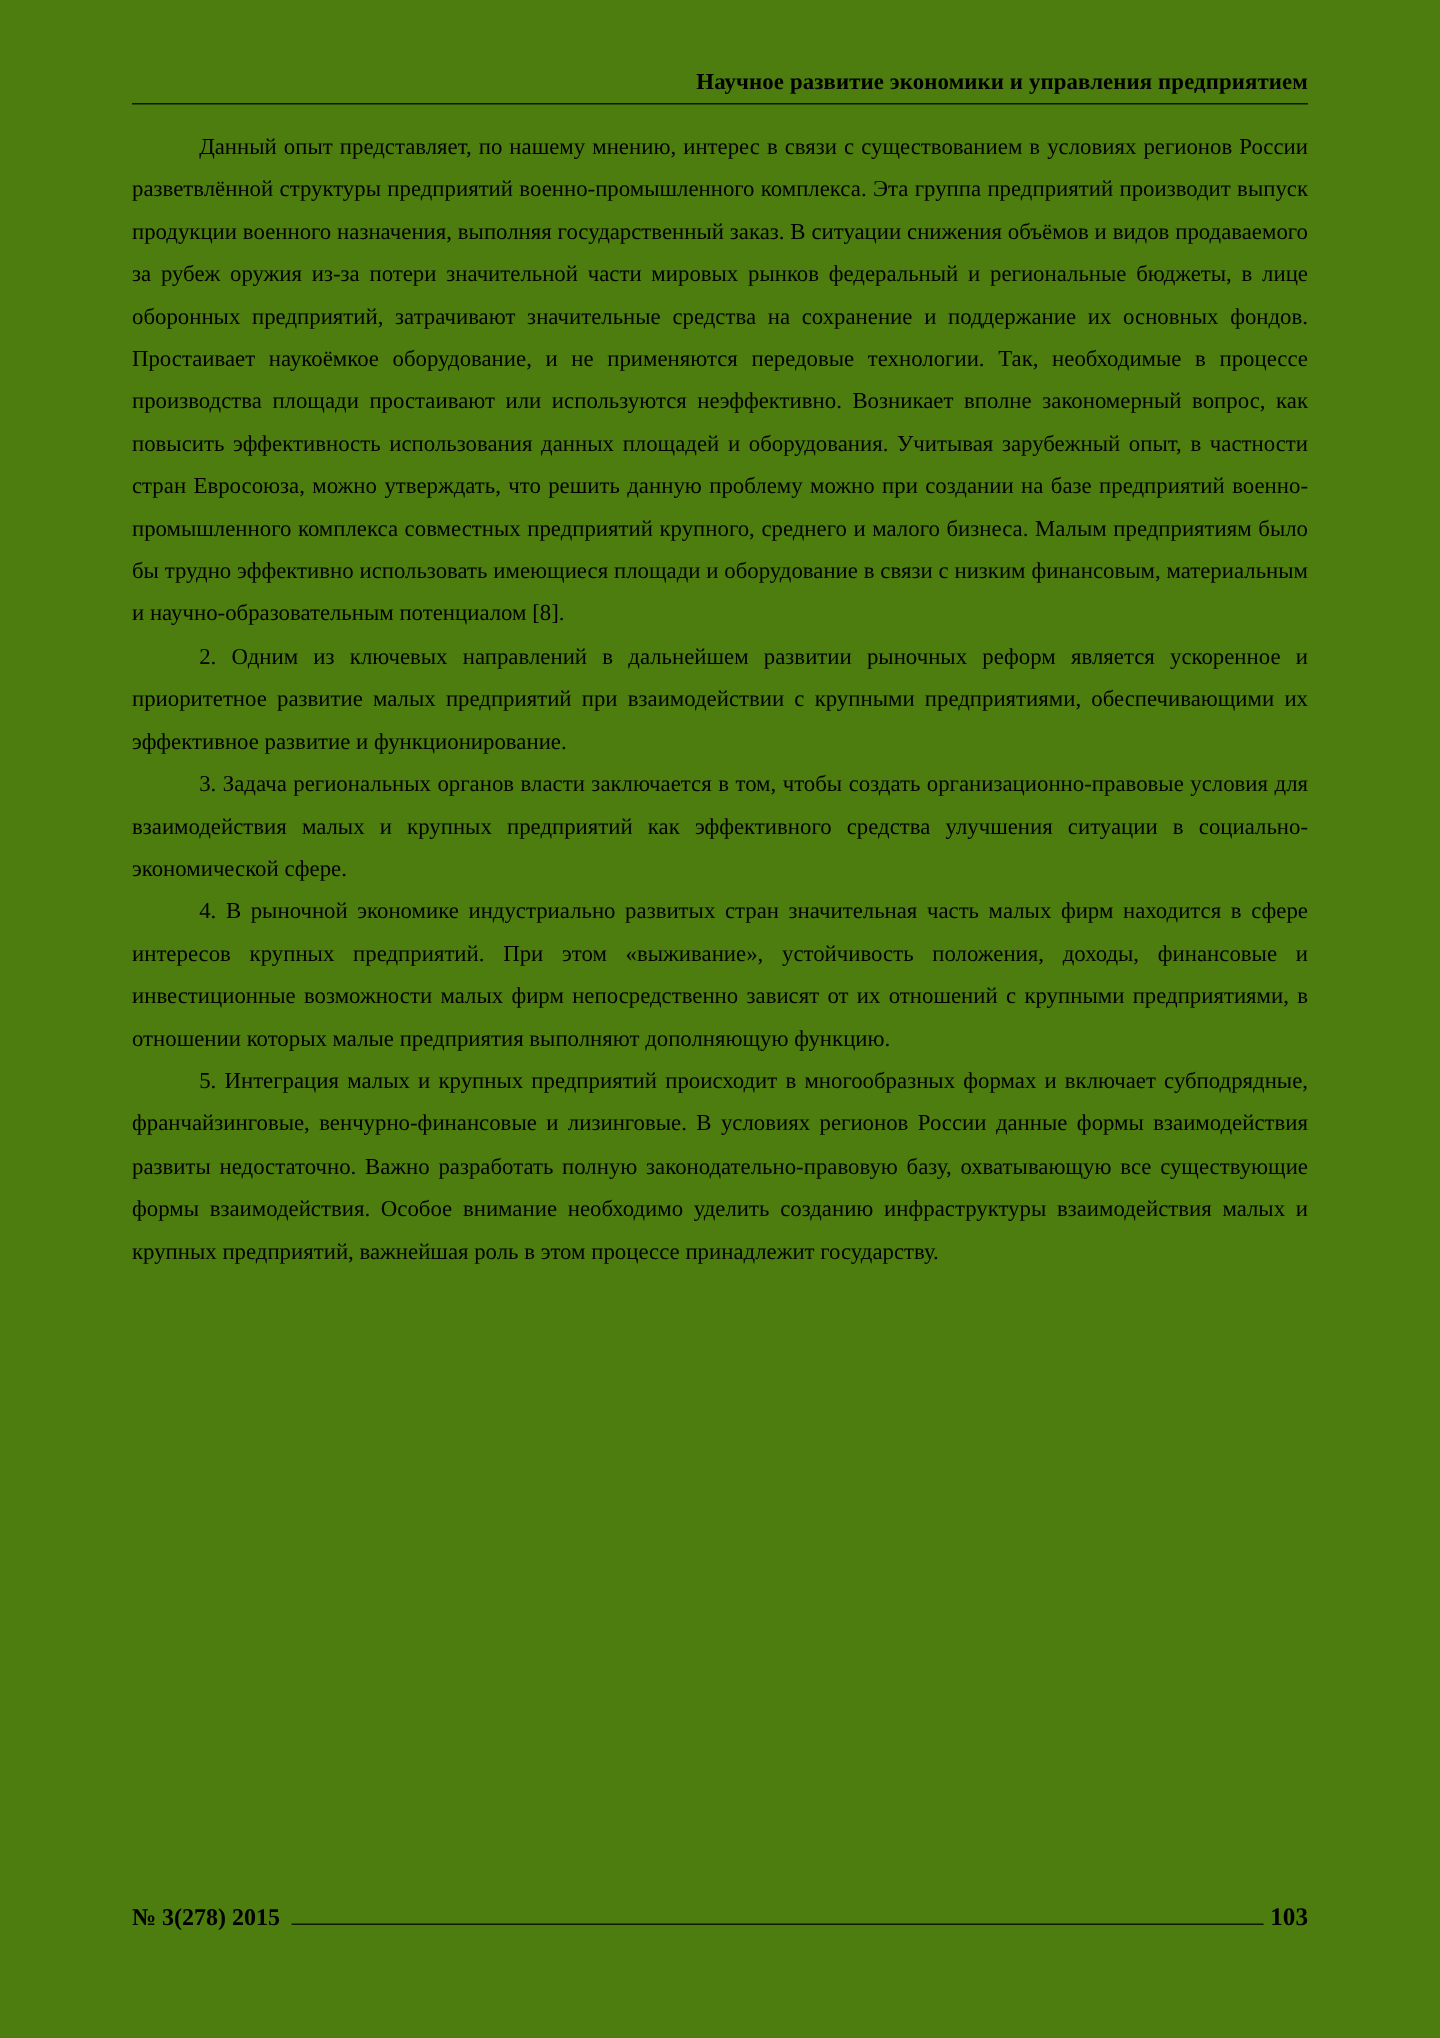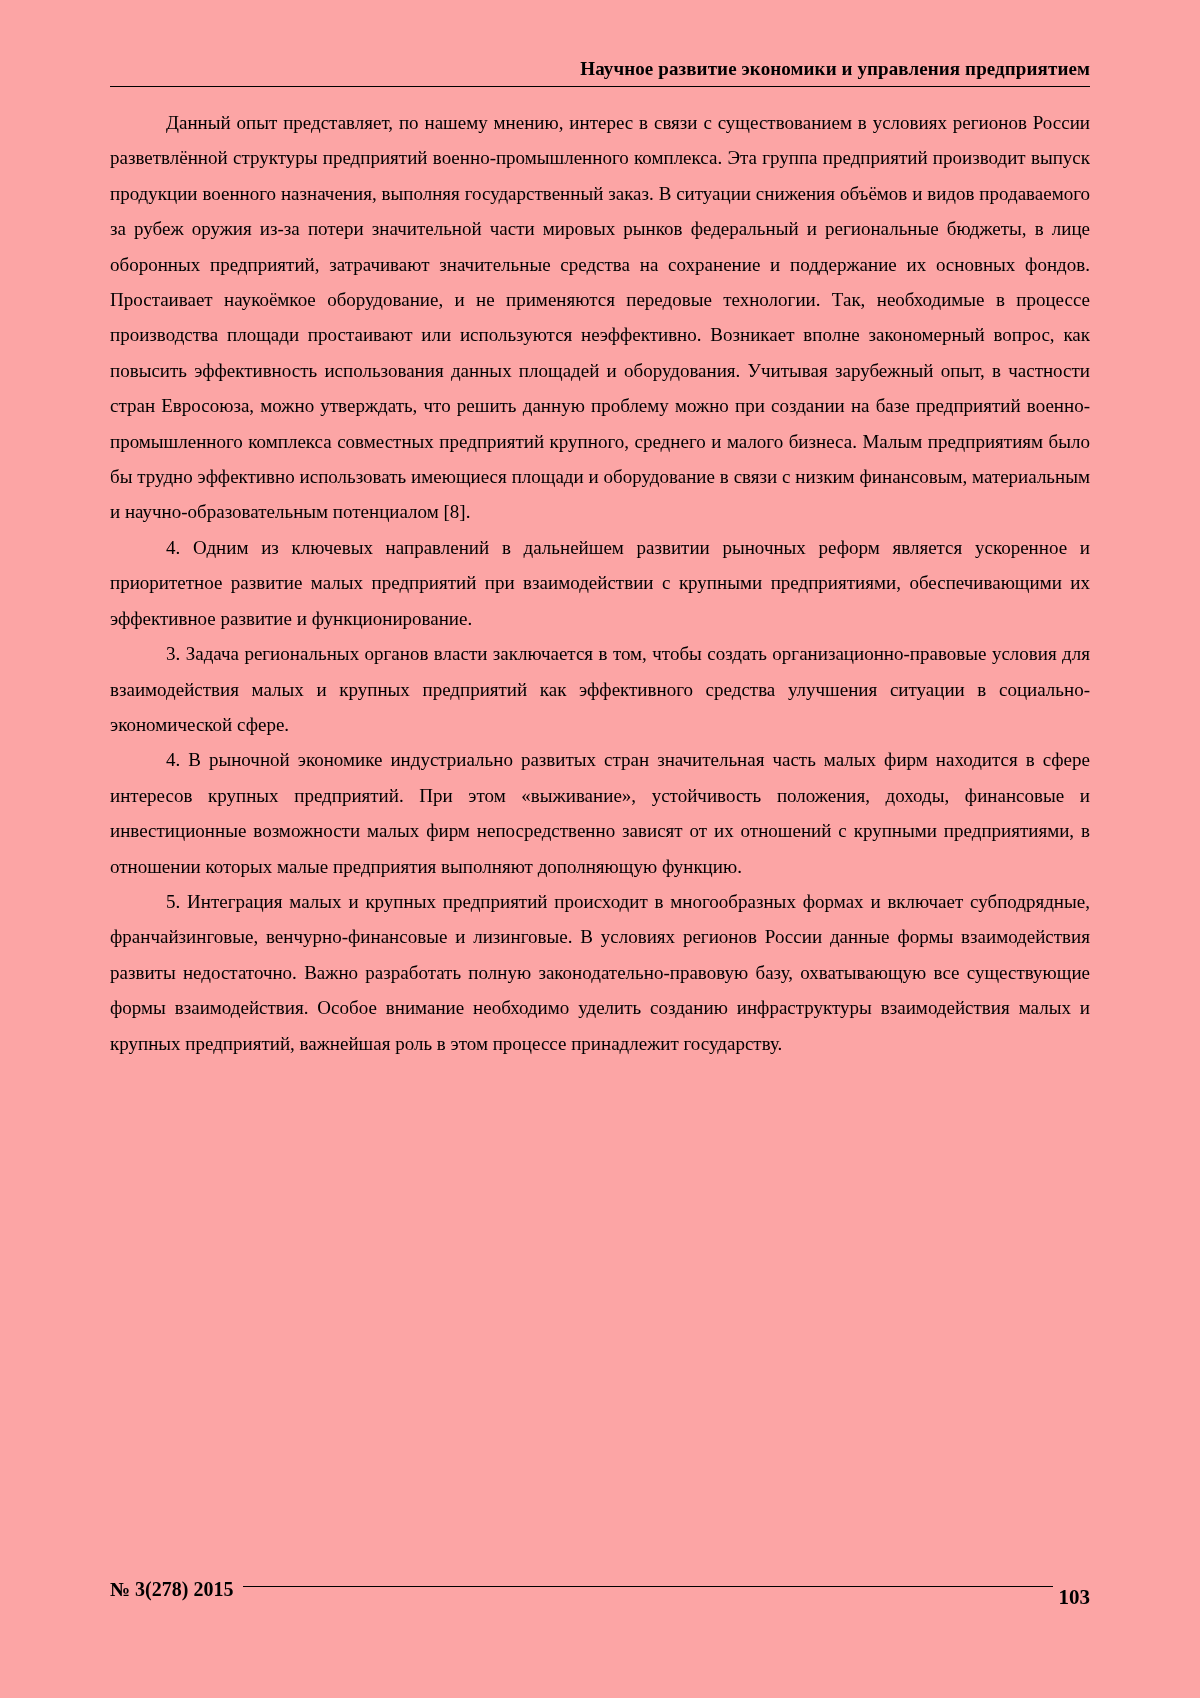--- a/index.html
+++ b/index.html
@@ -4,21 +4,21 @@
 <style>
   html, body {
     margin: 0;
     padding: 0;
     background: #ffffff;
   }
   .page {
     position: relative;
     width: 1200px;
     height: 1698px;
-    background: #fca5a5;
+    background: #4d7c0f;
     font-family: "Liberation Serif", serif;
     color: #000000;
     box-sizing: border-box;
     overflow: hidden;
   }
   .content {
     position: absolute;
     left: 110px;
     right: 110px;
     top: 58px;
@@ -47,21 +47,21 @@
     text-indent: 56px;
     hyphens: none;
   }
   
   .footer {
     position: absolute;
     left: 110px;
     right: 110px;
     bottom: 86px;
     display: flex;
-    align-items: center;
+    align-items: flex-end;
   }
   .footer-left {
     font-family: "Liberation Serif", serif;
     font-weight: bold;
     font-size: 20px;
     white-space: nowrap;
     padding-right: 10px;
     padding-bottom: 2px;
   }
   .footer-rule {
@@ -84,21 +84,21 @@
 
 <div class="page">
 
   <div class="content">
 
     <div class="running-head">Научное развитие экономики и управления предприятием</div>
     <div class="head-rule"></div>
 
     <div class="body-text">
       <p>Данный опыт представляет, по нашему мнению, интерес в связи с существованием в условиях регионов России разветвлённой структуры предприятий военно-промышленного комплекса. Эта группа предприятий производит выпуск продукции военного назначения, выполняя государственный заказ. В ситуации снижения объёмов и видов продаваемого за рубеж оружия из-за потери значительной части мировых рынков федеральный и региональные бюджеты, в лице оборонных предприятий, затрачивают значительные средства на сохранение и поддержание их основных фондов. Простаивает наукоёмкое оборудование, и не применяются передовые технологии. Так, необходимые в процессе производства площади простаивают или используются неэффективно. Возникает вполне закономерный вопрос, как повысить эффективность использования данных площадей и оборудования. Учитывая зарубежный опыт, в частности стран Евросоюза, можно утверждать, что решить данную проблему можно при создании на базе предприятий военно-промышленного комплекса совместных предприятий крупного, среднего и малого бизнеса. Малым предприятиям было бы трудно эффективно использовать имеющиеся площади и оборудование в связи с низким финансовым, материальным и научно-образовательным потенциалом [8].</p>
-      <p>4. Одним из ключевых направлений в дальнейшем развитии рыночных реформ является ускоренное и приоритетное развитие малых предприятий при взаимодействии с крупными предприятиями, обеспечивающими их эффективное развитие и функционирование.</p>
+      <p>2. Одним из ключевых направлений в дальнейшем развитии рыночных реформ является ускоренное и приоритетное развитие малых предприятий при взаимодействии с крупными предприятиями, обеспечивающими их эффективное развитие и функционирование.</p>
       <p>3. Задача региональных органов власти заключается в том, чтобы создать организационно-правовые условия для взаимодействия малых и крупных предприятий как эффективного средства улучшения ситуации в социально-экономической сфере.</p>
       <p>4. В рыночной экономике индустриально развитых стран значительная часть малых фирм находится в сфере интересов крупных предприятий. При этом «выживание», устойчивость положения, доходы, финансовые и инвестиционные возможности малых фирм непосредственно зависят от их отношений с крупными предприятиями, в отношении которых малые предприятия выполняют дополняющую функцию.</p>
       <p>5. Интеграция малых и крупных предприятий происходит в многообразных формах и включает субподрядные, франчайзинговые, венчурно-финансовые и лизинговые. В условиях регионов России данные формы взаимодействия развиты недостаточно.  Важно разработать полную законодательно-правовую базу, охватывающую все существующие формы взаимодействия. Особое внимание необходимо уделить созданию инфраструктуры взаимодействия малых и крупных предприятий, важнейшая роль в этом процессе принадлежит государству.</p>
     </div>
 
   </div>
 
   <div class="footer">
     <div class="footer-left">№ 3(278) 2015</div>
     <div class="footer-rule"></div>

